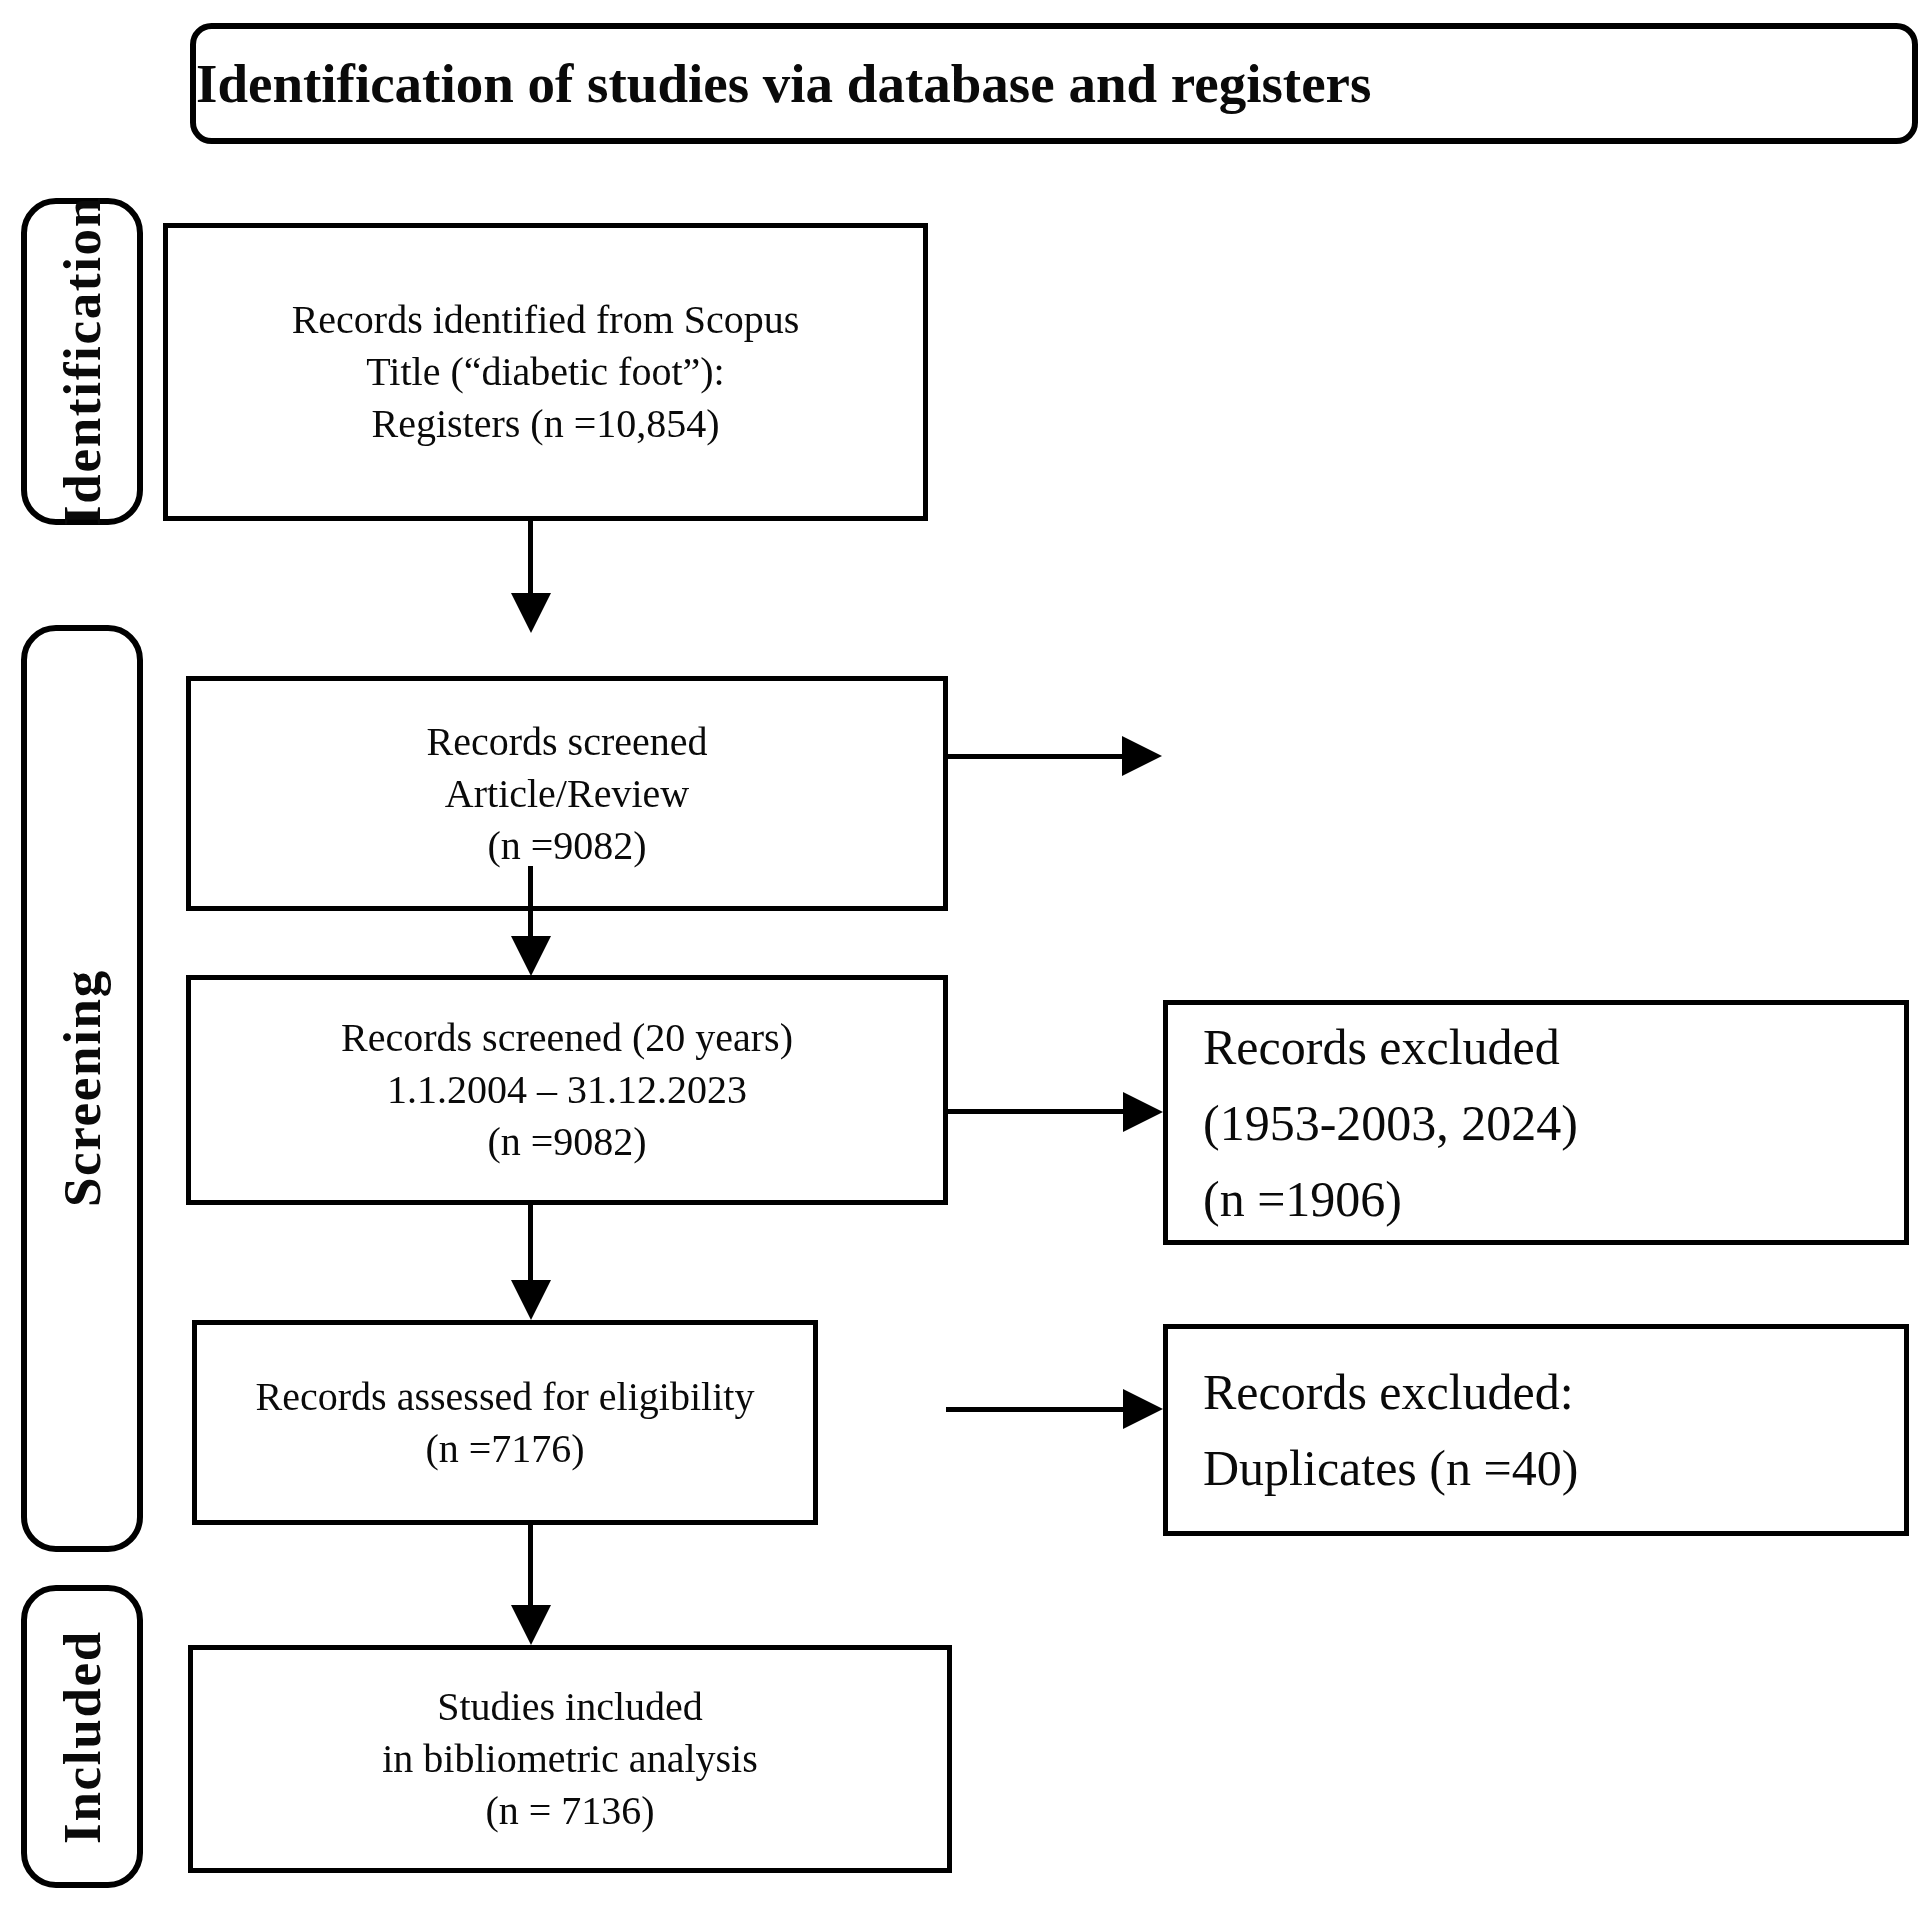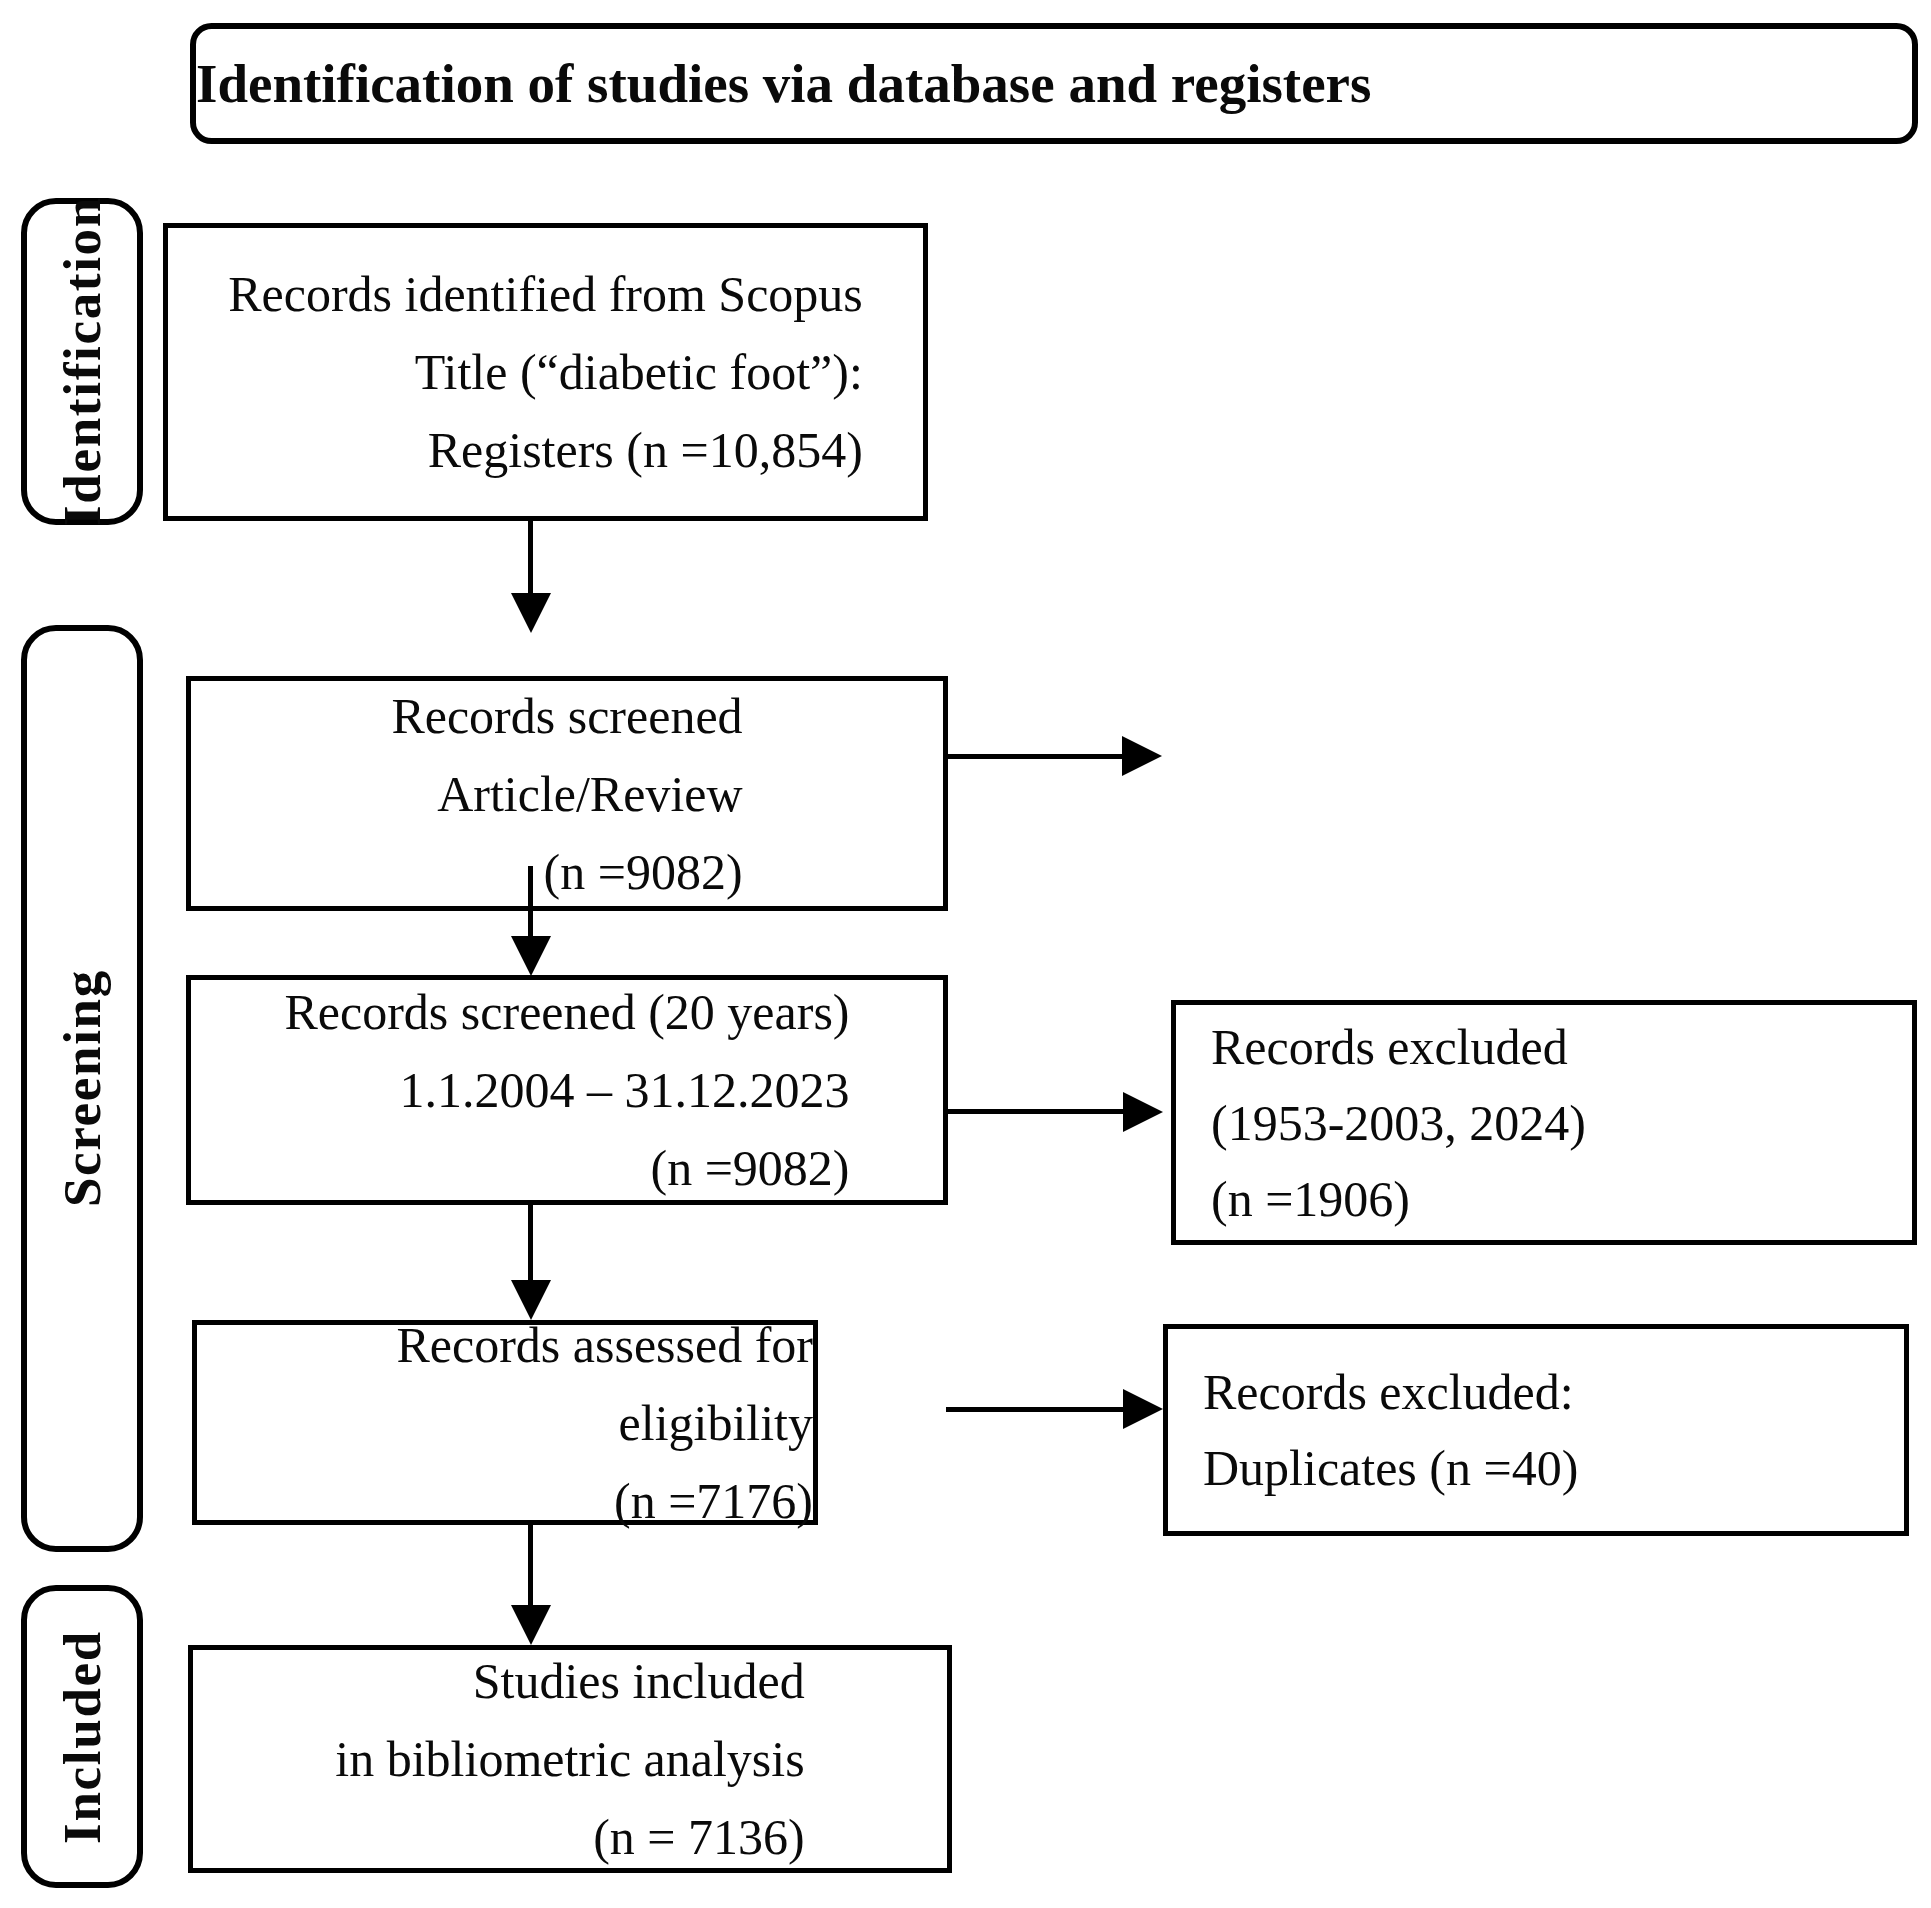--- a/index.html
+++ b/index.html
@@ -16,23 +16,23 @@
     position:absolute;
     box-sizing:border-box;
     border:5.8px solid #000000;
     background:#ffffff;
     display:flex;
     align-items:center;
     justify-content:center;
   }
   .box-text{
     white-space:pre-line;
-    text-align:right;
-    font-size:50px;
-    line-height:78px;
+    text-align:center;
+    font-size:40px;
+    line-height:52px;
   }
   .title-box{
     position:absolute;
     box-sizing:border-box;
     left:190px;top:23px;width:1728px;height:121px;
     border:6.6px solid #000000;
     border-radius:21.5px;
     background:#ffffff;
     display:flex;align-items:center;
   }
@@ -76,21 +76,21 @@
     border-left:40px solid #000000;
   }
   
   #fb1{left:163px;top:223px;width:765px;height:298px;}
   #fb2{left:186px;top:632px;width:762px;height:235px;margin-top:44px;}
   #fb3{left:186px;top:975px;width:762px;height:230px;}
   #fb4{left:192px;top:1320px;width:626px;height:205px;}
   #fb5{left:188px;top:1645px;width:764px;height:228px;}
   #eb1{left:1161px;top:396px;width:748px;height:524px;}
   #eb1 .box-text{line-height:71px;}
-  #eb2{left:1163px;top:1000px;width:746px;height:245px;margin-left:8px;}
+  #eb2{left:1163px;top:1000px;width:746px;height:245px;}
   #eb2 .box-text{line-height:76px;}
   #eb3{left:1163px;top:1324px;width:746px;height:212px;}
   #eb3 .box-text{line-height:76px;}
   #stage-identification{left:20.7px;top:198px;width:122px;height:327px;}
   #stage-screening{left:20.7px;top:625px;width:122px;height:927px;}
   #stage-included{left:20.7px;top:1585px;width:122px;height:303px;}
 </style>
 </head>
 <body>
 

